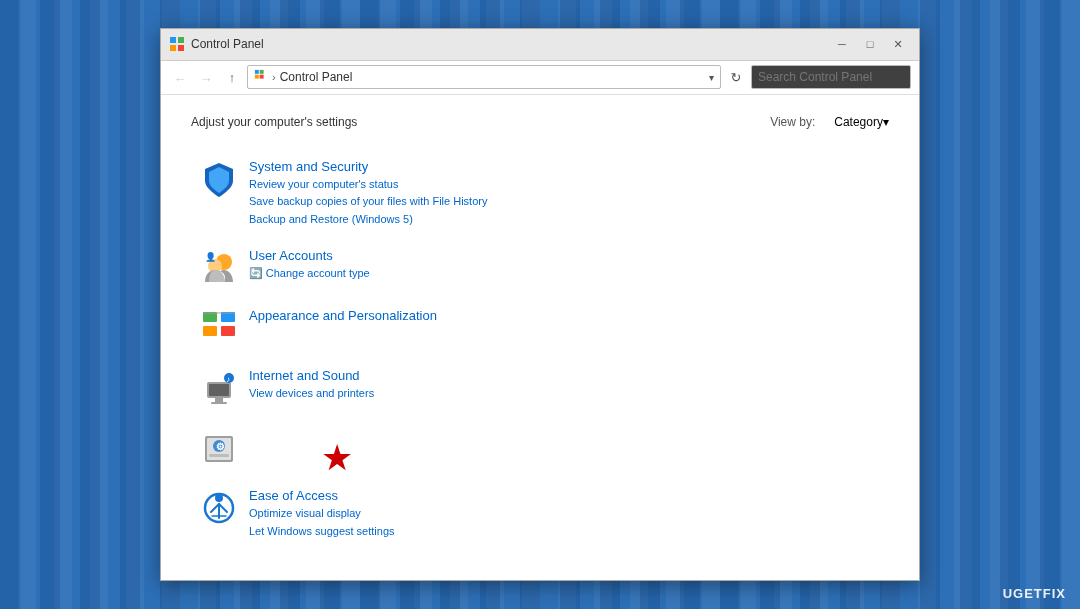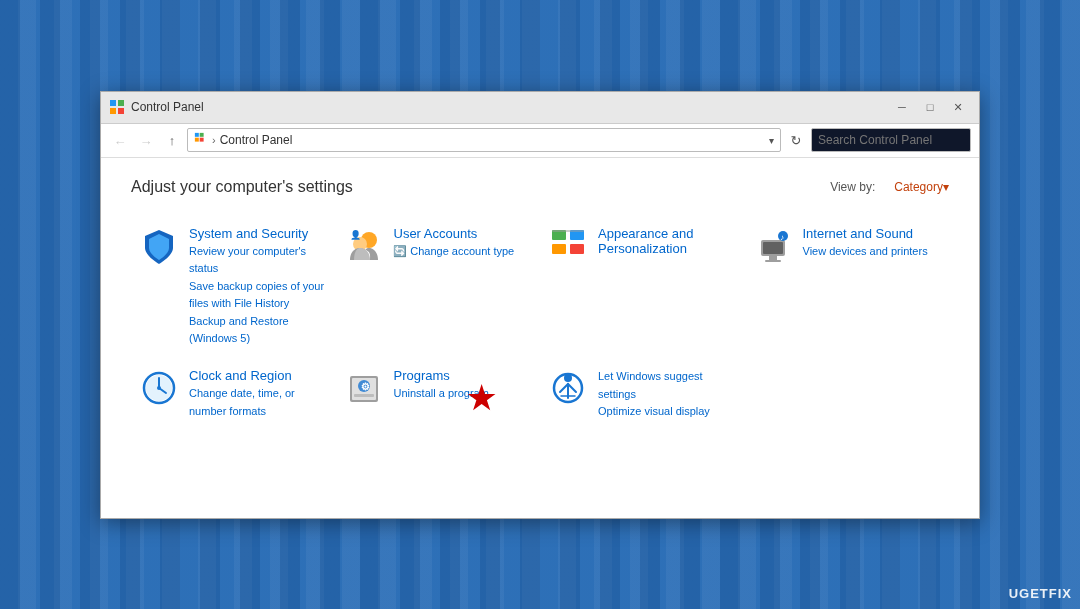--- a/index.html
+++ b/index.html
@@ -32,21 +32,21 @@
         rgba(30,90,160,0.5) 20px,
         rgba(50,120,200,0.3) 20px,
         rgba(50,120,200,0.3) 40px
       );
       z-index: 0;
     }
 
     .window {
       position: relative;
       z-index: 1;
-      width: 880px;
+      width: 760px;
       background: #f0f0f0;
       border: 1px solid #aaa;
       box-shadow: 0 4px 20px rgba(0,0,0,0.4);
     }
 
     
     .title-bar {
       background: #e8e8e8;
       border-bottom: 1px solid #ccc;
       display: flex;
@@ -146,58 +146,58 @@
       justify-content: center;
     }
     .search-box {
       width: 160px;
       height: 24px;
       border: 1px solid #bbb;
       border-radius: 2px;
       padding: 0 6px;
       font-size: 12px;
       color: #999;
-      background: #0f172a;
+      background: #404040;
     }
 
     
     .content {
       background: white;
       padding: 20px 30px 30px;
       min-height: 360px;
     }
 
     .content-header {
       display: flex;
       justify-content: space-between;
       align-items: center;
       margin-bottom: 20px;
     }
     .content-title {
-      font-size: 16px;
+      font-size: 12px;
       font-weight: 400;
       color: #333;
     }
     .view-by {
       font-size: 12px;
       color: #555;
       display: flex;
       align-items: center;
       gap: 19px;
     }
     .view-by-link {
-      color: #c2410c;
+      color: #000000;
       text-decoration: none;
       font-size: 12px;
     }
 
     
     .categories {
       display: grid;
-      grid-template-columns: 1fr 1fr 1fr 1fr;
+      grid-template-columns: 1fr;
       gap: 0;
     }
 
     .category-item {
       display: flex;
       align-items: flex-start;
       padding: 10px 8px;
       gap: 10px;
     }
 
@@ -241,21 +241,21 @@
       font-size: 36px;
       color: #cc0000;
       line-height: 1;
       pointer-events: none;
     }
 
     
     .watermark {
       position: absolute;
       bottom: 8px;
-      right: 8px;
+      right: 14px;
       font-size: 13px;
       font-weight: bold;
       color: white;
       letter-spacing: 1px;
       z-index: 2;
       opacity: 0.9;
     }
   </style>
 </head>
 <body>
@@ -380,72 +380,50 @@
           </svg>
         </div>
         <div class="category-content">
           <a class="category-title">Internet and Sound</a>
           <div class="category-links">
             <span class="category-link">View devices and printers</span>
           </div>
         </div>
       </div>
 
-      <div class="category-item">
-        <div class="category-icon">
-          <svg width="40" height="40" viewBox="0 0 40 40">
-            <circle cx="20" cy="20" r="15" fill="none" stroke="#1976D2" stroke-width="2.5"></circle>
-            <circle cx="20" cy="20" r="13" fill="#E3F2FD"></circle>
-            <line x1="20" y1="20" x2="20" y2="10" stroke="#1976D2" stroke-width="2" stroke-linecap="round"></line>
-            <line x1="20" y1="20" x2="27" y2="25" stroke="#1976D2" stroke-width="2" stroke-linecap="round"></line>
-            <circle cx="20" cy="20" r="2" fill="#1976D2"></circle>
-          </svg>
-        </div>
-        <div class="category-content">
-          <a class="category-title">Clock and Region</a>
-          <div class="category-links">
-            <span class="category-link">Change date, time, or number formats</span>
-          </div>
-        </div>
-      </div>
 
       <div class="category-item" style="position:relative;">
         <div class="category-icon">
           <svg width="40" height="40" viewBox="0 0 40 40">
             <rect x="6" y="8" width="28" height="26" rx="2" fill="#9E9E9E"></rect>
             <rect x="8" y="10" width="24" height="22" rx="1" fill="#E0E0E0"></rect>
             <circle cx="20" cy="18" r="6" fill="#1976D2" opacity="0.8"></circle>
             <rect x="10" y="26" width="20" height="3" rx="1" fill="#BDBDBD"></rect>
             <text x="17" y="22" font-size="10" fill="white" font-weight="bold">⚙</text>
           </svg>
         </div>
-        <div class="category-content">
-          <a class="category-title">Programs</a>
-          <div class="category-links">
-            <span class="category-link">Uninstall a program</span>
-          </div>
-        </div>
 
         <span class="red-star" style="left:130px; top:22px;">★</span>
       </div>
 
       <div class="category-item">
         <div class="category-icon">
           <svg width="40" height="40" viewBox="0 0 40 40">
             <circle cx="20" cy="10" r="4" fill="#1976D2"></circle>
             <circle cx="20" cy="20" r="14" fill="none" stroke="#1976D2" stroke-width="2.5"></circle>
             <path d="M12 24 L20 16 L28 24" fill="none" stroke="#1976D2" stroke-width="2" stroke-linecap="round"></path>
             <line x1="20" y1="16" x2="20" y2="30" stroke="#1976D2" stroke-width="2" stroke-linecap="round"></line>
             <line x1="13" y1="28" x2="27" y2="28" stroke="#1976D2" stroke-width="1.5" stroke-linecap="round"></line>
           </svg>
         </div>
         <div class="category-content">
+          <a class="category-title">Ease of Access</a>
           <div class="category-links">
+            <span class="category-link">Optimize visual display</span>
             <span class="category-link">Let Windows suggest settings</span>
-            <span class="category-link">Optimize visual display</span>
           </div>
         </div>
       </div>
 
     </div>
   </div>
 </div>
 
 <div class="watermark">UGETFIX</div>
 

